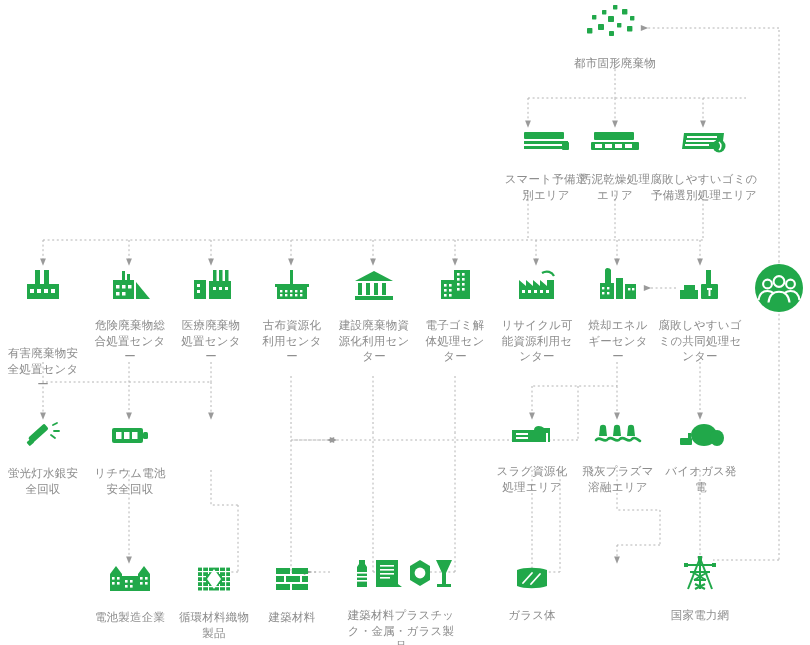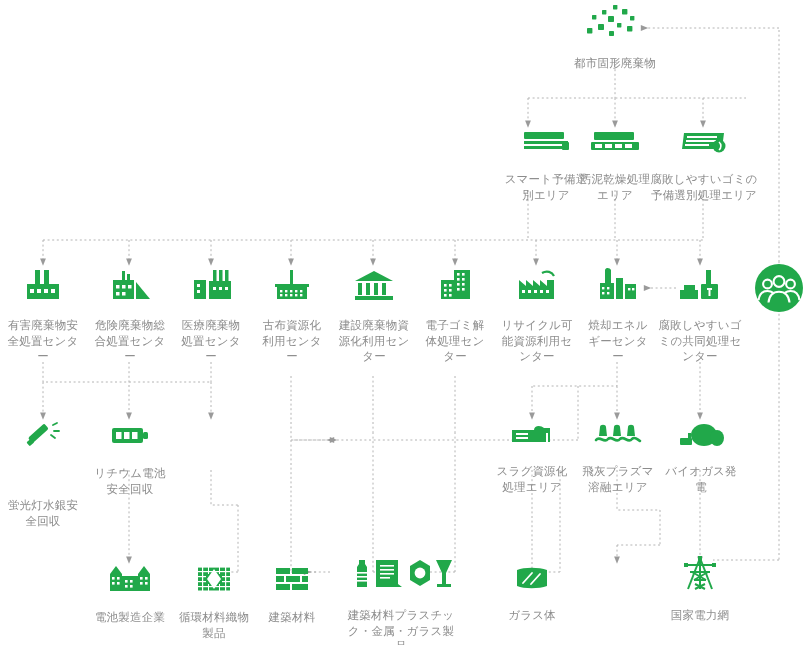--- a/index.html
+++ b/index.html
@@ -214,21 +214,21 @@
           <rect x="8" y="10" width="30" height="2" fill="#ffffff"></rect>
           <rect x="7" y="14" width="24" height="2" fill="#ffffff"></rect>
           <circle cx="41" cy="16" r="6.5"></circle>
           <path d="M41,12 C43.5,14 43.5,18 41,20" stroke="#ffffff" stroke-width="1.6" fill="none"></path>
         </g>
       </svg>
     </span>
     <span class="lbl">腐敗しやすいゴミの予備選別処理エリア</span>
   </div>
 
-  <div class="node" style="left:6px; top:268px; width:74px;">
+  <div class="node" style="left:6px; top:268px; width:74px;gap:28px;">
     <span class="ico">
       <svg width="44" height="34" viewBox="0 0 44 34">
         <g fill="#21a84a">
           <rect x="14" y="2" width="5" height="14"></rect>
           <rect x="23" y="2" width="5" height="14"></rect>
           <rect x="6" y="16" width="32" height="15"></rect>
           <rect x="9" y="21" width="4" height="4" fill="#ffffff"></rect>
           <rect x="16" y="21" width="4" height="4" fill="#ffffff"></rect>
           <rect x="23" y="21" width="4" height="4" fill="#ffffff"></rect>
           <rect x="30" y="21" width="4" height="4" fill="#ffffff"></rect>
@@ -397,21 +397,21 @@
           <path d="M8,22 L8,17 L19,17 L19,22 Z"></path>
           <rect x="25" y="16" width="17" height="15" rx="1"></rect>
           <rect x="31" y="20" width="5" height="2" fill="#ffffff"></rect>
           <rect x="32.5" y="20" width="2" height="8" fill="#ffffff"></rect>
         </g>
       </svg>
     </span>
     <span class="lbl">腐敗しやすいゴミの共同処理センター</span>
   </div>
 
-  <div class="node" style="left:6px; top:420px; width:74px;gap:32px;">
+  <div class="node" style="left:6px; top:420px; width:74px;">
     <span class="ico">
       <svg width="40" height="30" viewBox="0 0 40 30">
         <g fill="#21a84a">
           <rect x="4" y="10" width="22" height="7" rx="2" transform="rotate(-42 15 13)"></rect>
           <rect x="4" y="20" width="6" height="5" rx="1" transform="rotate(-42 7 22)"></rect>
           <g stroke="#21a84a" stroke-width="1.8" stroke-linecap="round">
             <path d="M30,5 L34,3"></path>
             <path d="M31,11 L36,11"></path>
             <path d="M28,15 L32,18"></path>
           </g>

